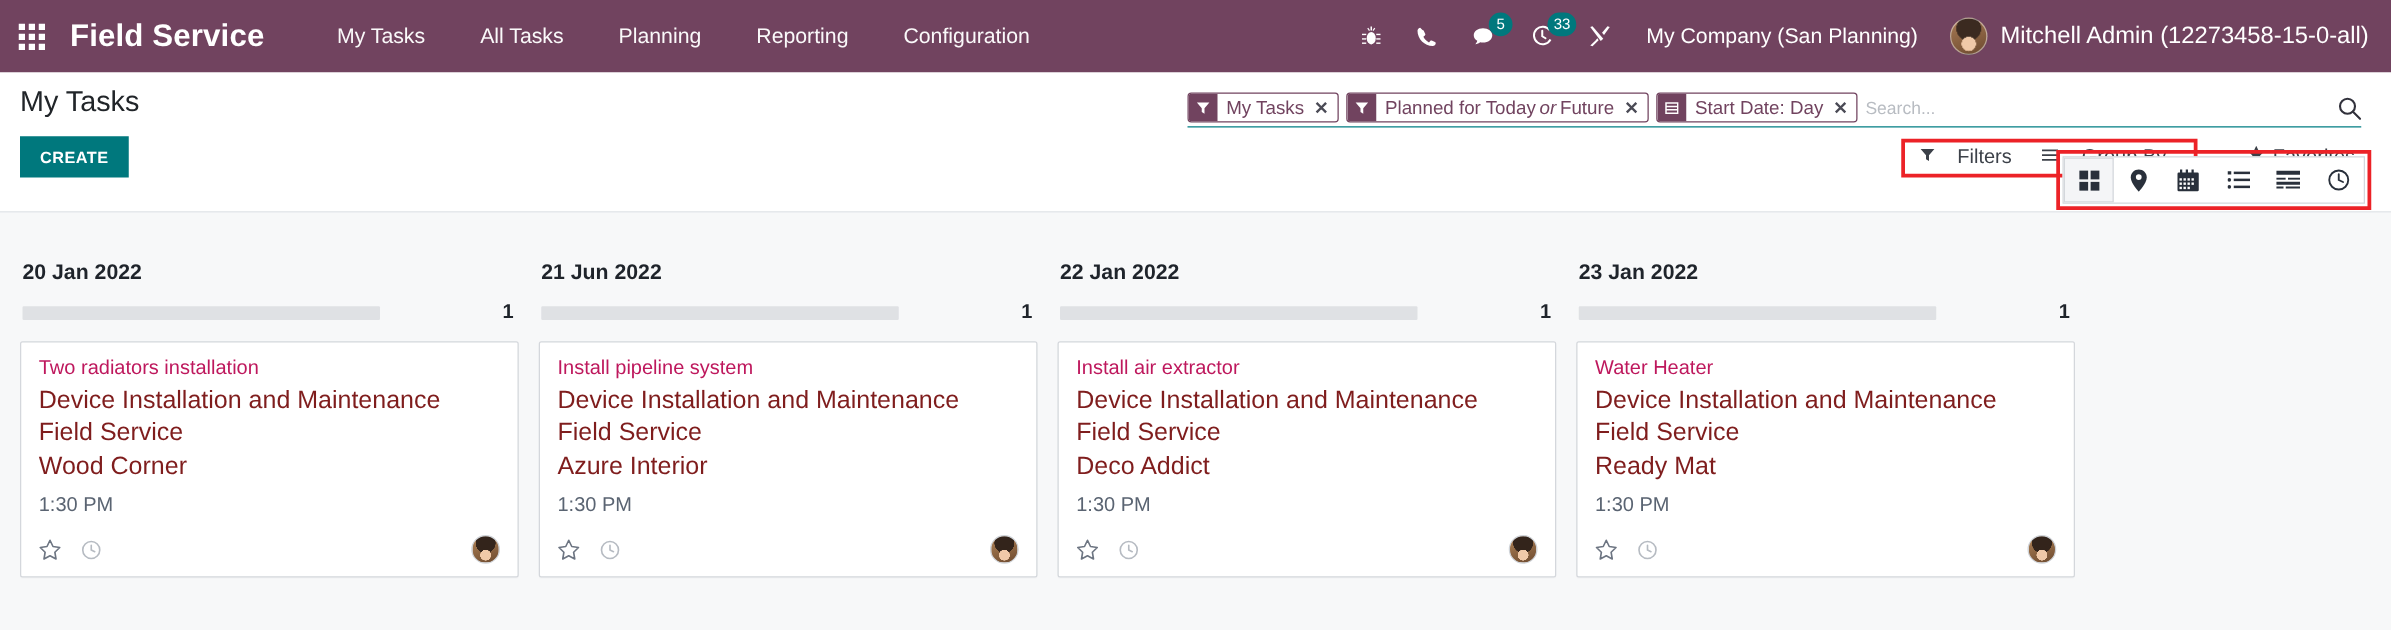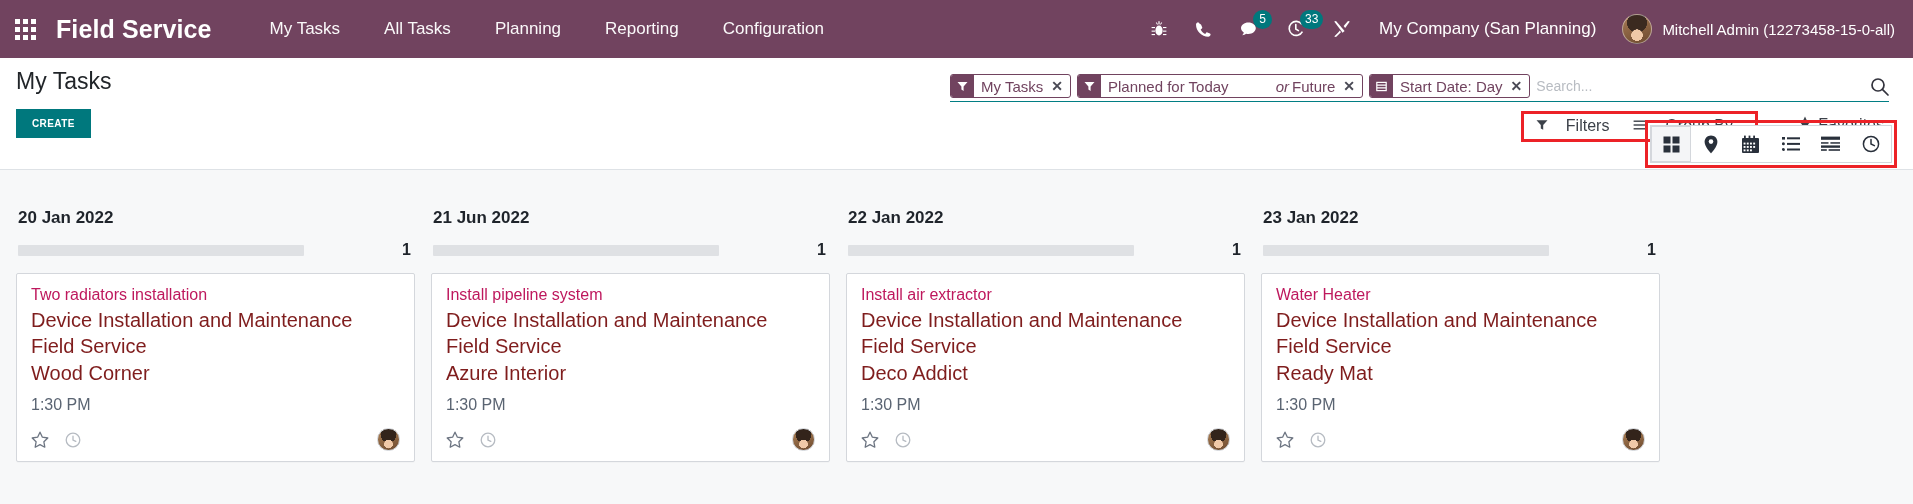--- a/index.html
+++ b/index.html
@@ -99,21 +99,21 @@
     width: 30px; height: 30px;
     border-radius: 50%;
     margin-right: 10px;
     background:
       radial-gradient(circle at 50% 72%, #f0c9a8 0 23%, transparent 24%),
       radial-gradient(circle at 50% 28%, #3b2a20 0 40%, transparent 41%),
       linear-gradient(160deg, #a87b55, #6d4a2f);
     border: 1px solid rgba(255,255,255,.45);
     flex: none;
   }
-  .user-name { font-size: 15px; white-space: nowrap; }
+  .user-name { font-size: 19px; white-space: nowrap; }
 
   
   .control-panel {
     background: #ffffff;
     border-bottom: 1px solid #dee2e6;
     position: relative;
     height: 112px;
   }
   .cp-left {
     position: absolute;
@@ -123,21 +123,21 @@
     font-size: 23px;
     color: #212529;
     font-weight: normal;
     line-height: 1.2;
   }
   .create-btn {
     margin-top: 13px;
     background: #00787d;
     color: #ffffff;
     border: none;
-    font-size: 10px;
+    font-size: 13px;
     font-weight: bold;
     letter-spacing: .4px;
     padding: 9px 16px;
     cursor: pointer;
     font-family: "Liberation Sans", sans-serif;
     display: inline-block;
   }
 
   
   .search-wrap {
@@ -175,21 +175,21 @@
     padding: 0 6px;
   }
   .facet-label {
     display: flex;
     align-items: center;
     padding: 0 5px 0 7px;
     font-size: 15px;
     color: #71435f;
     white-space: nowrap;
   }
-  .facet-label em { font-style: italic; padding: 0 3px; margin-left: 44px; }
+  .facet-label em { font-style: italic; padding: 0 3px; }
   .facet-x {
     display: flex;
     align-items: center;
     padding: 0 7px 0 3px;
     font-size: 14px;
     color: #4a4a55;
     cursor: pointer;
     font-weight: bold;
   }
   .search-input-box {

